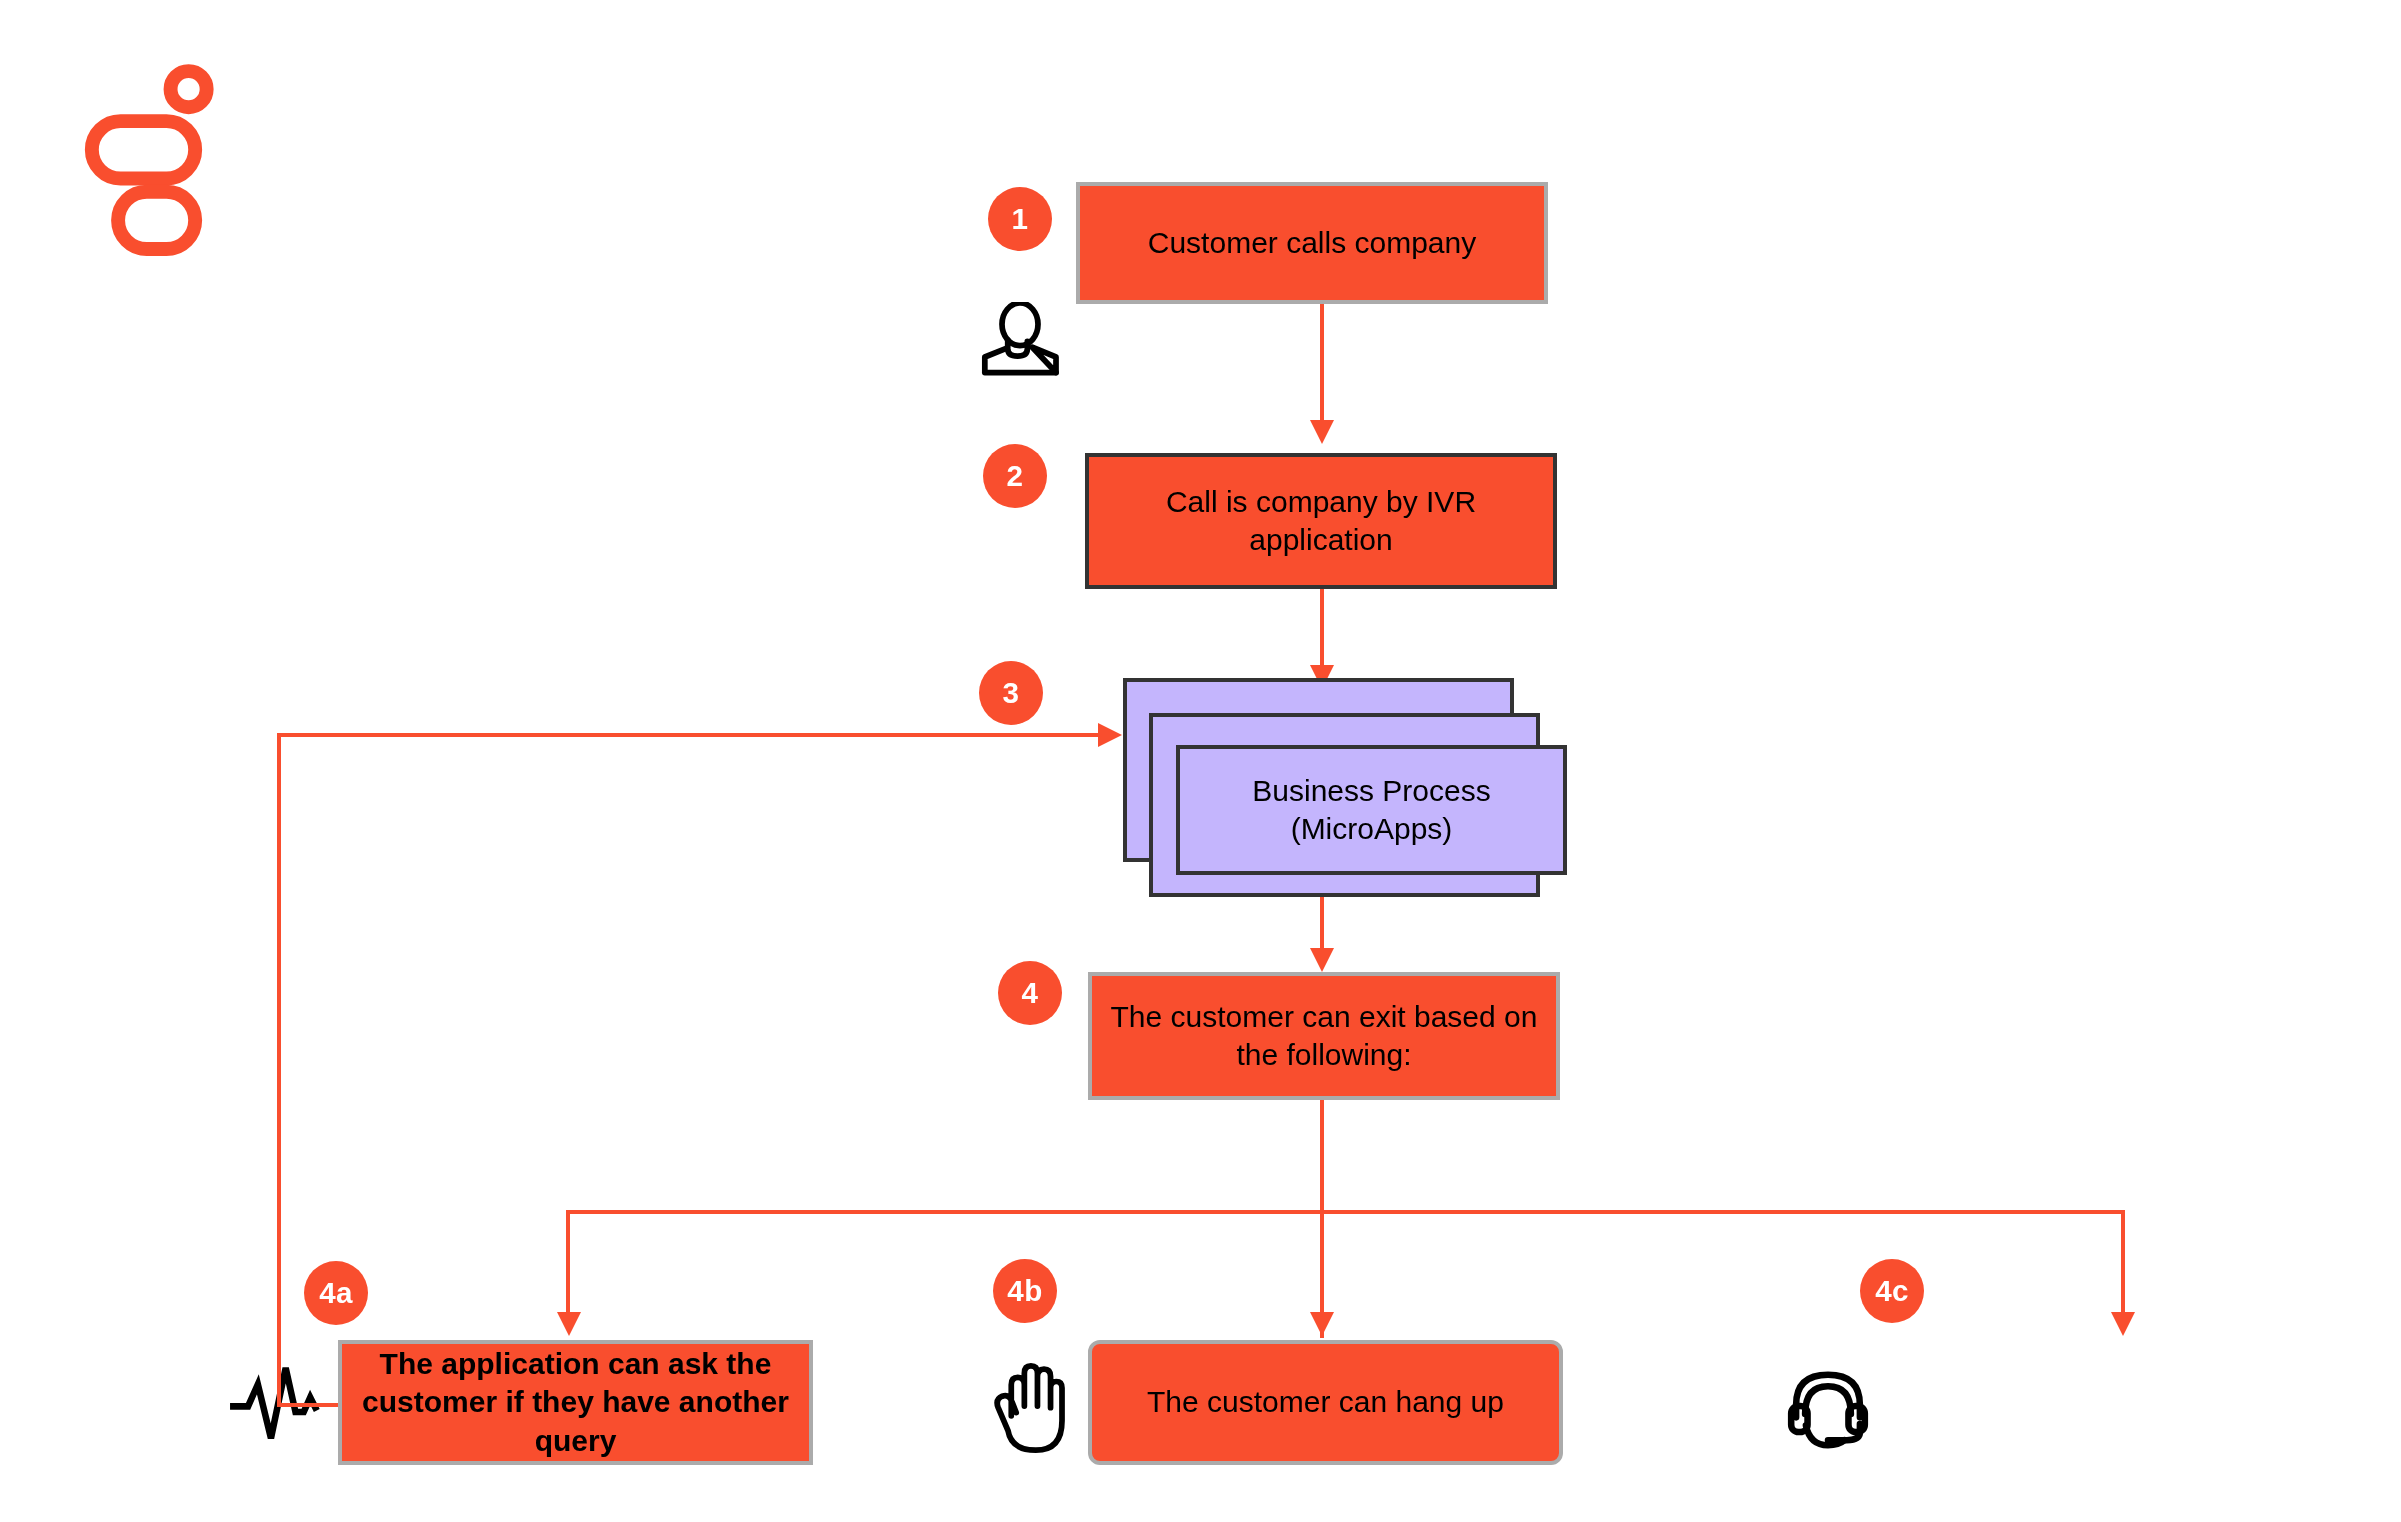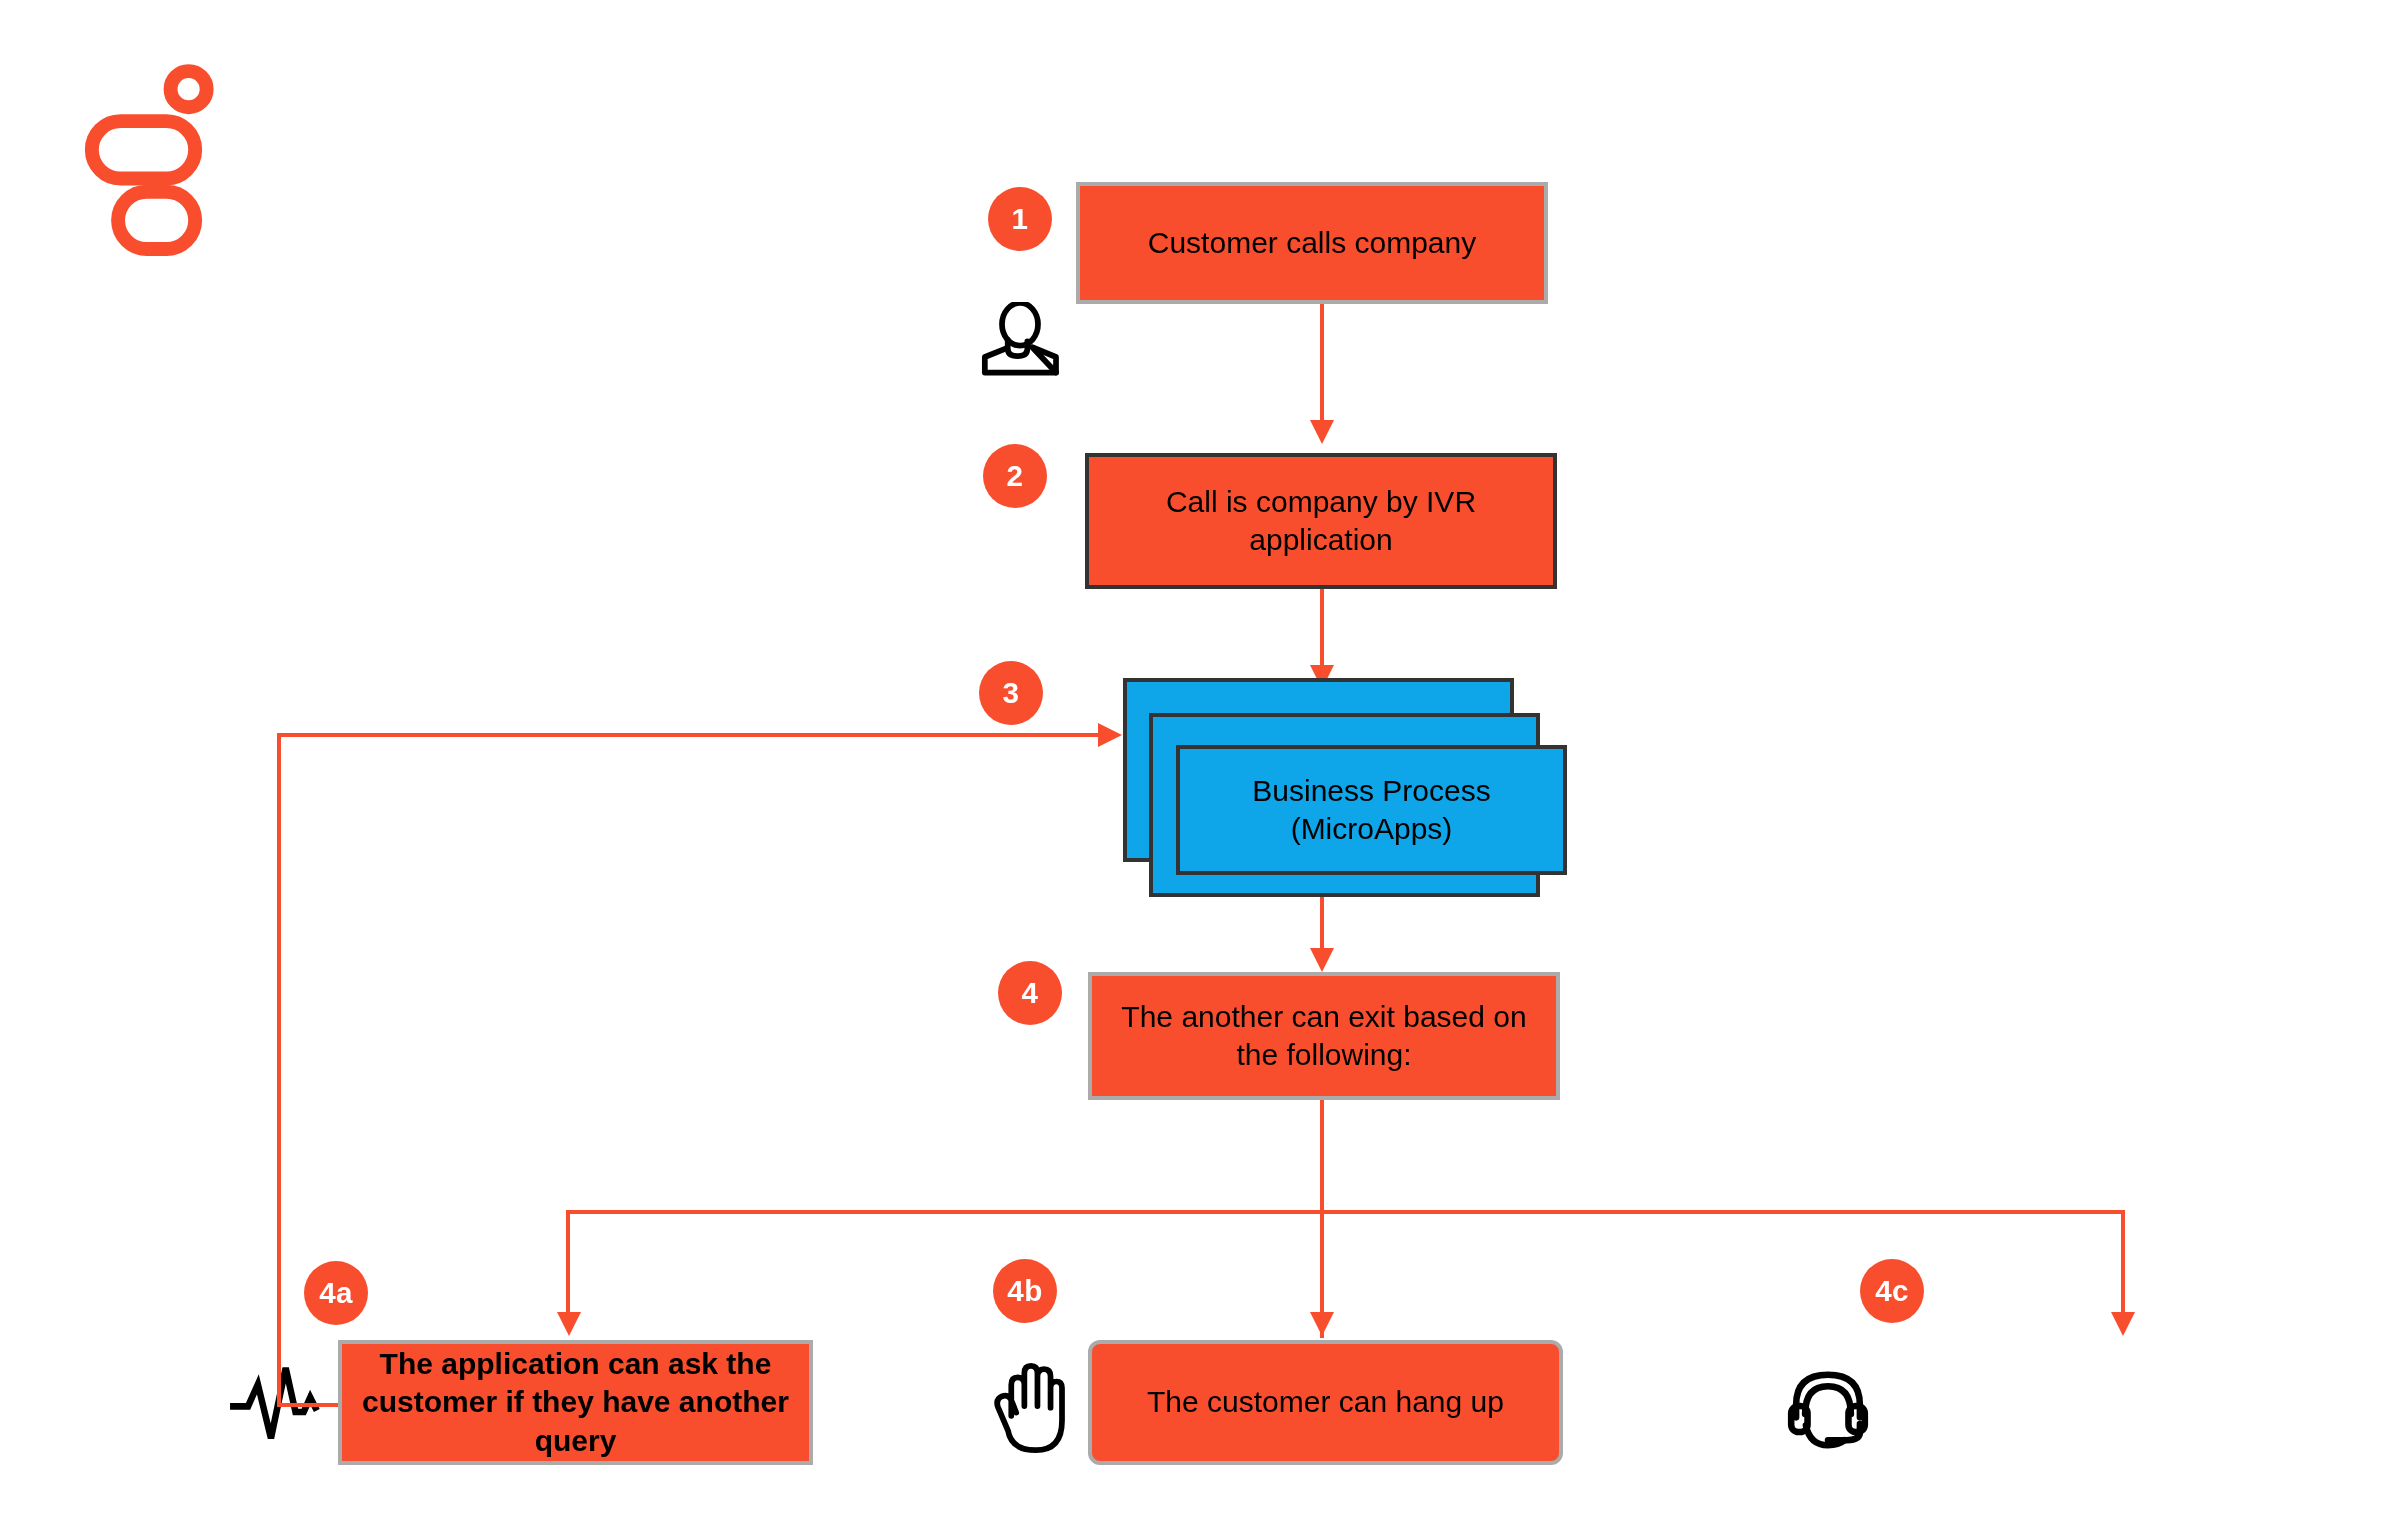--- a/index.html
+++ b/index.html
@@ -40,21 +40,21 @@
   }
   .node-orange {
     background: #F94E2E;
     border: 4.9px solid #ABABAB;
     font-size: 30px;
   }
   .node-orange.dark-edge {
     border: 4.9px solid #333333;
   }
   .node-gray {
-    background: #0ea5e9;
+    background: #c4b5fd;
     border: 4.9px solid #333333;
     font-size: 30px;
   }
   .node-text {
     display: block;
     padding: 0 18px;
     white-space: pre-line;
   }
 
   
@@ -215,21 +215,21 @@
   </div>
 
   <div class="node node-gray" style="left:1123px; top:678px; width:391px; height:184px;"></div>
   <div class="node node-gray" style="left:1149px; top:713px; width:391px; height:184px;"></div>
   <div class="node node-gray" style="left:1176px; top:745px; width:391px; height:130px;">
     <span class="node-text">Business Process
 (MicroApps)</span>
   </div>
 
   <div class="node node-orange" style="left:1088px; top:972px; width:472px; height:128px;">
-    <span class="node-text">The another can exit based on
+    <span class="node-text">The customer can exit based on
 the following:</span>
   </div>
 
   <div class="node node-orange" style="left:338px; top:1340px; width:475px; height:125px;font-weight:bold;">
     <span class="node-text">The application can ask the
 customer if they have another
 query</span>
   </div>
 
   <div class="node node-orange" style="left:1088px; top:1340px; width:475px; height:125px;border-radius:12px;">

